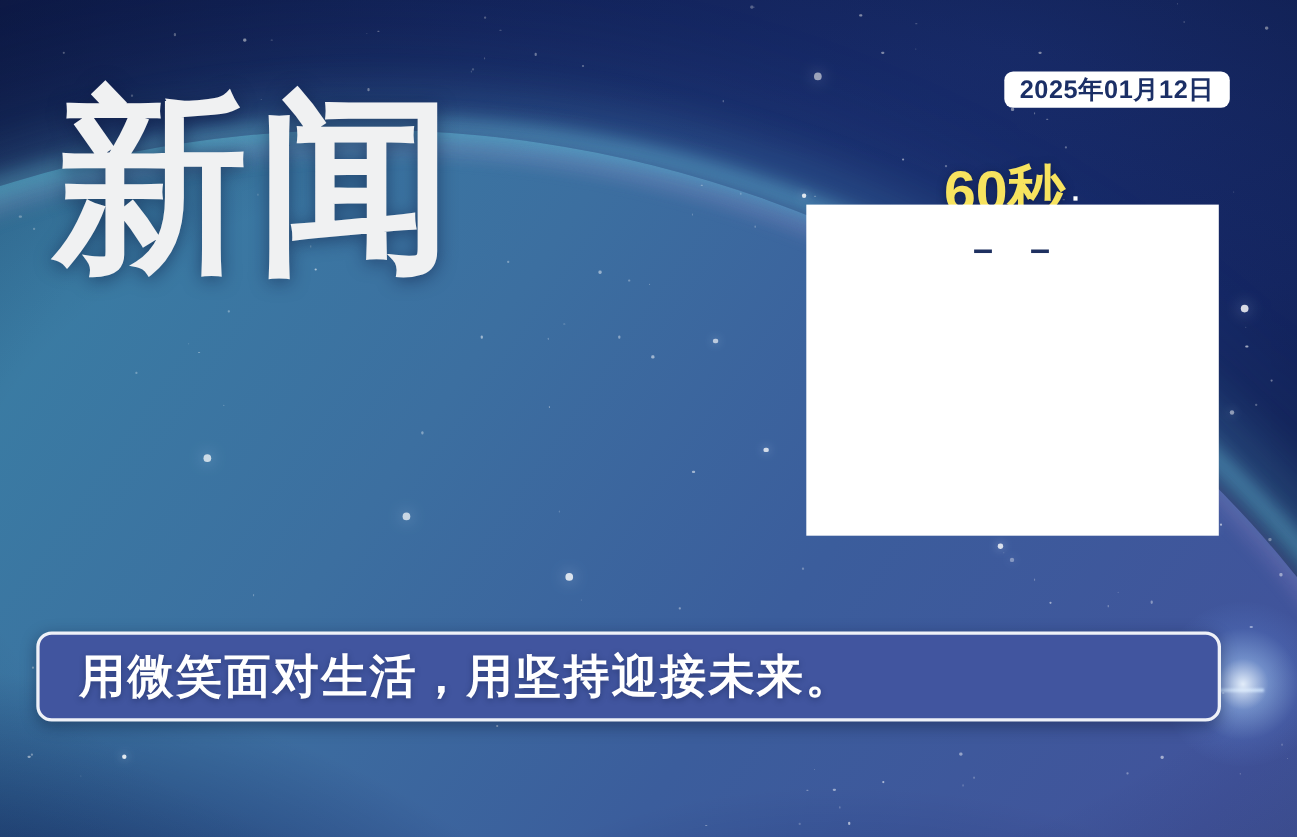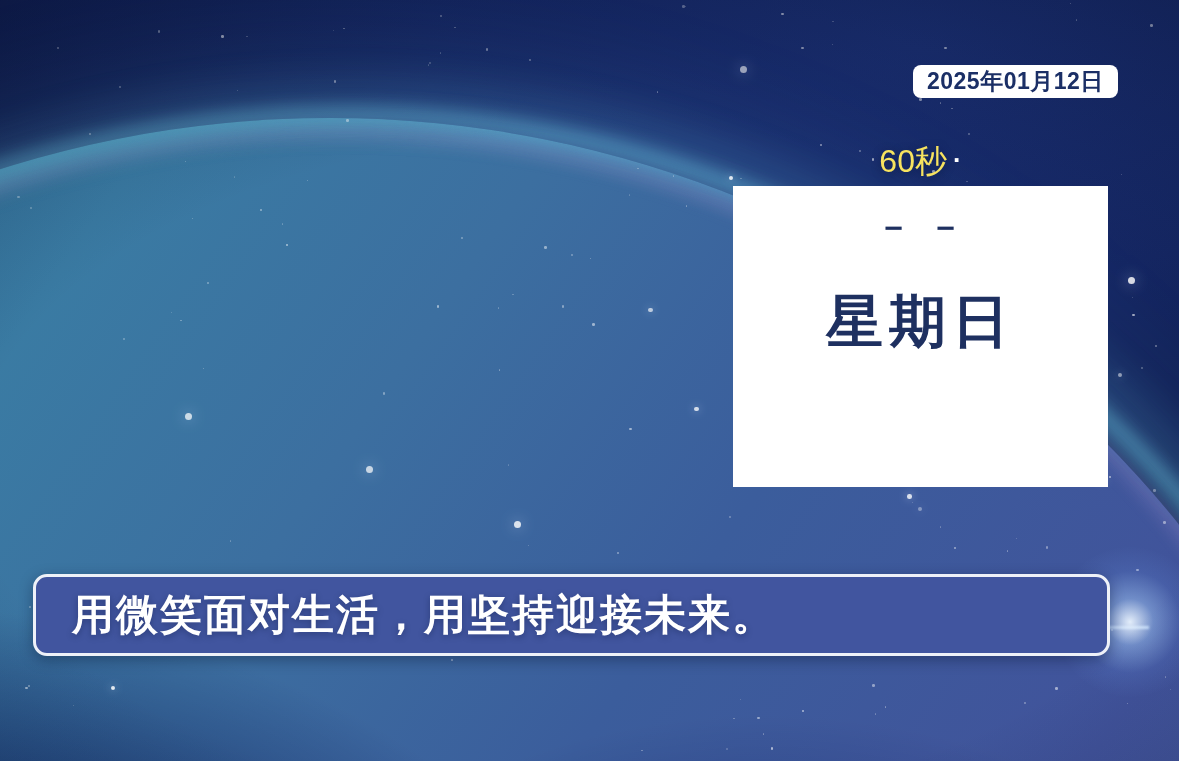--- a/index.html
+++ b/index.html
@@ -194,22 +194,22 @@
     top: 140px;
     width: 375px;
     display: flex;
     align-items: baseline;
     justify-content: center;
     gap: 6px;
     white-space: nowrap;
   }
   .tagline .secs {
     color: #f7e35f;
-    font-size: 32px;
-    font-weight: 400;
+    font-size: 52px;
+    font-weight: 700;
     letter-spacing: 0px;
     text-shadow: 0 2px 8px rgba(8,18,52,0.55);
   }
   .tagline .dot {
     color: #ffffff;
     font-size: 26px;
     font-weight: 700;
     position: relative;
     top: -3px;
   }
@@ -484,37 +484,37 @@
       <b style="left: 1070.7px; top: 189.4px; width: 2.6px; height: 2.6px; opacity: 0.43;"></b>
     </div>
   <div class="flare-streak"></div>
   <div class="flare"></div>
 
   <div class="vignette"></div>
 
   <div class="layer">
 
     <div class="headline">
+      <span class="line line2">新闻</span>
     </div>
 
     <div class="date-pill">
       <span>2025年01月12日</span>
     </div>
 
     <div class="tagline">
       <span class="secs">60秒</span>
       <span class="dot">·</span>
     </div>
 
     <div class="info-card">
       <div class="issue">
         <span class="dash">－</span>
         <span class="dash">－</span>
       </div>
-      <div class="weekday">星期日</div>
     </div>
 
     <div class="quote-banner">
       <span class="quote-text">用微笑面对生活，用坚持迎接未来。</span>
     </div>
 
   </div>
 </div>
 
 </body></html>

